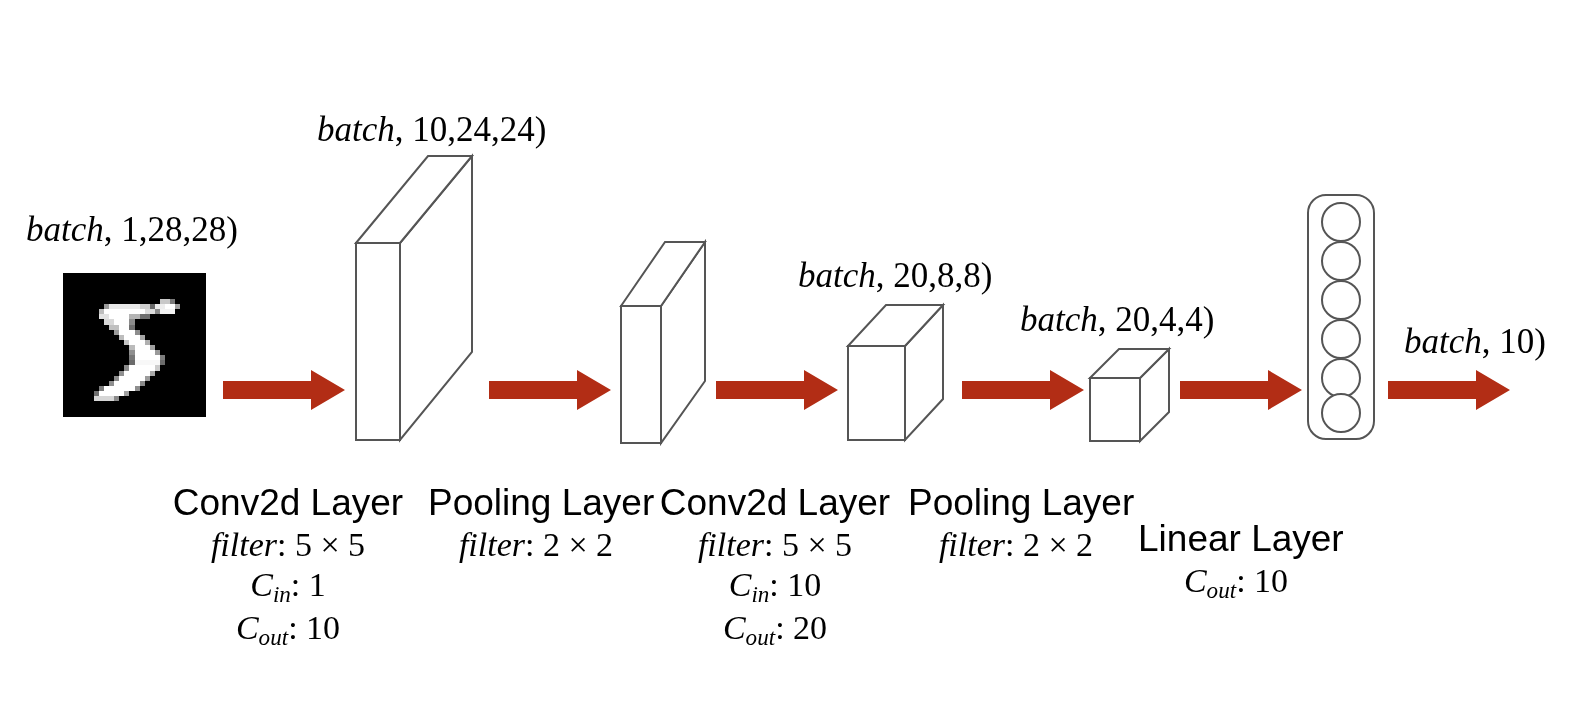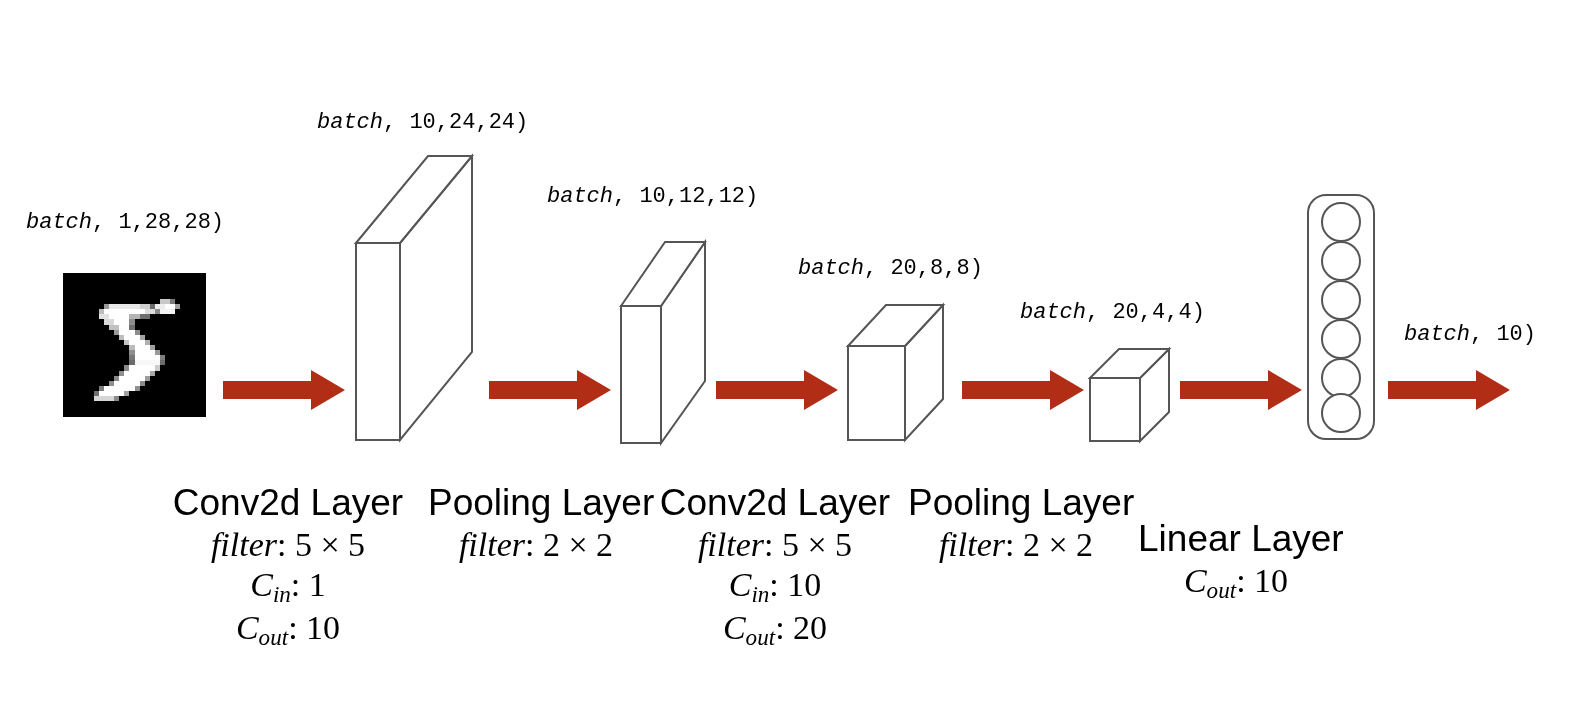--- a/index.html
+++ b/index.html
@@ -12,22 +12,22 @@
     width: 1575px;
     height: 705px;
     background: #ffffff;
     overflow: hidden;
     font-family: "Liberation Sans", sans-serif;
   }
   .abs { position: absolute; }
 
   
   .shape-label {
-    font-family: Liberation Mono, monospace;
-    font-size: 22px;
+    font-family: Liberation Serif, serif;
+    font-size: 35px;
     color: #000000;
     white-space: nowrap;
     line-height: 1;
   }
   .shape-label .it {
     font-style: italic;
   }
 
   
   .caption {
@@ -81,23 +81,20 @@
 <div id="canvas">
 
   <div class="abs shape-label" style="left:26px; top:212px;">
     <span class="it">batch</span><span>, 1,28,28)</span>
   </div>
 
   <div class="abs shape-label" style="left:317px; top:112px;">
     <span class="it">batch</span><span>, 10,24,24)</span>
   </div>
 
-  <div class="abs shape-label" style="left:547px; top:186px;">
-    <span class="it">batch</span><span>, 10,12,12)</span>
-  </div>
 
   <div class="abs shape-label" style="left:798px; top:258px;">
     <span class="it">batch</span><span>, 20,8,8)</span>
   </div>
 
   <div class="abs shape-label" style="left:1020px; top:302px;">
     <span class="it">batch</span><span>, 20,4,4)</span>
   </div>
 
   <div class="abs shape-label" style="left:1404px; top:324px;">

